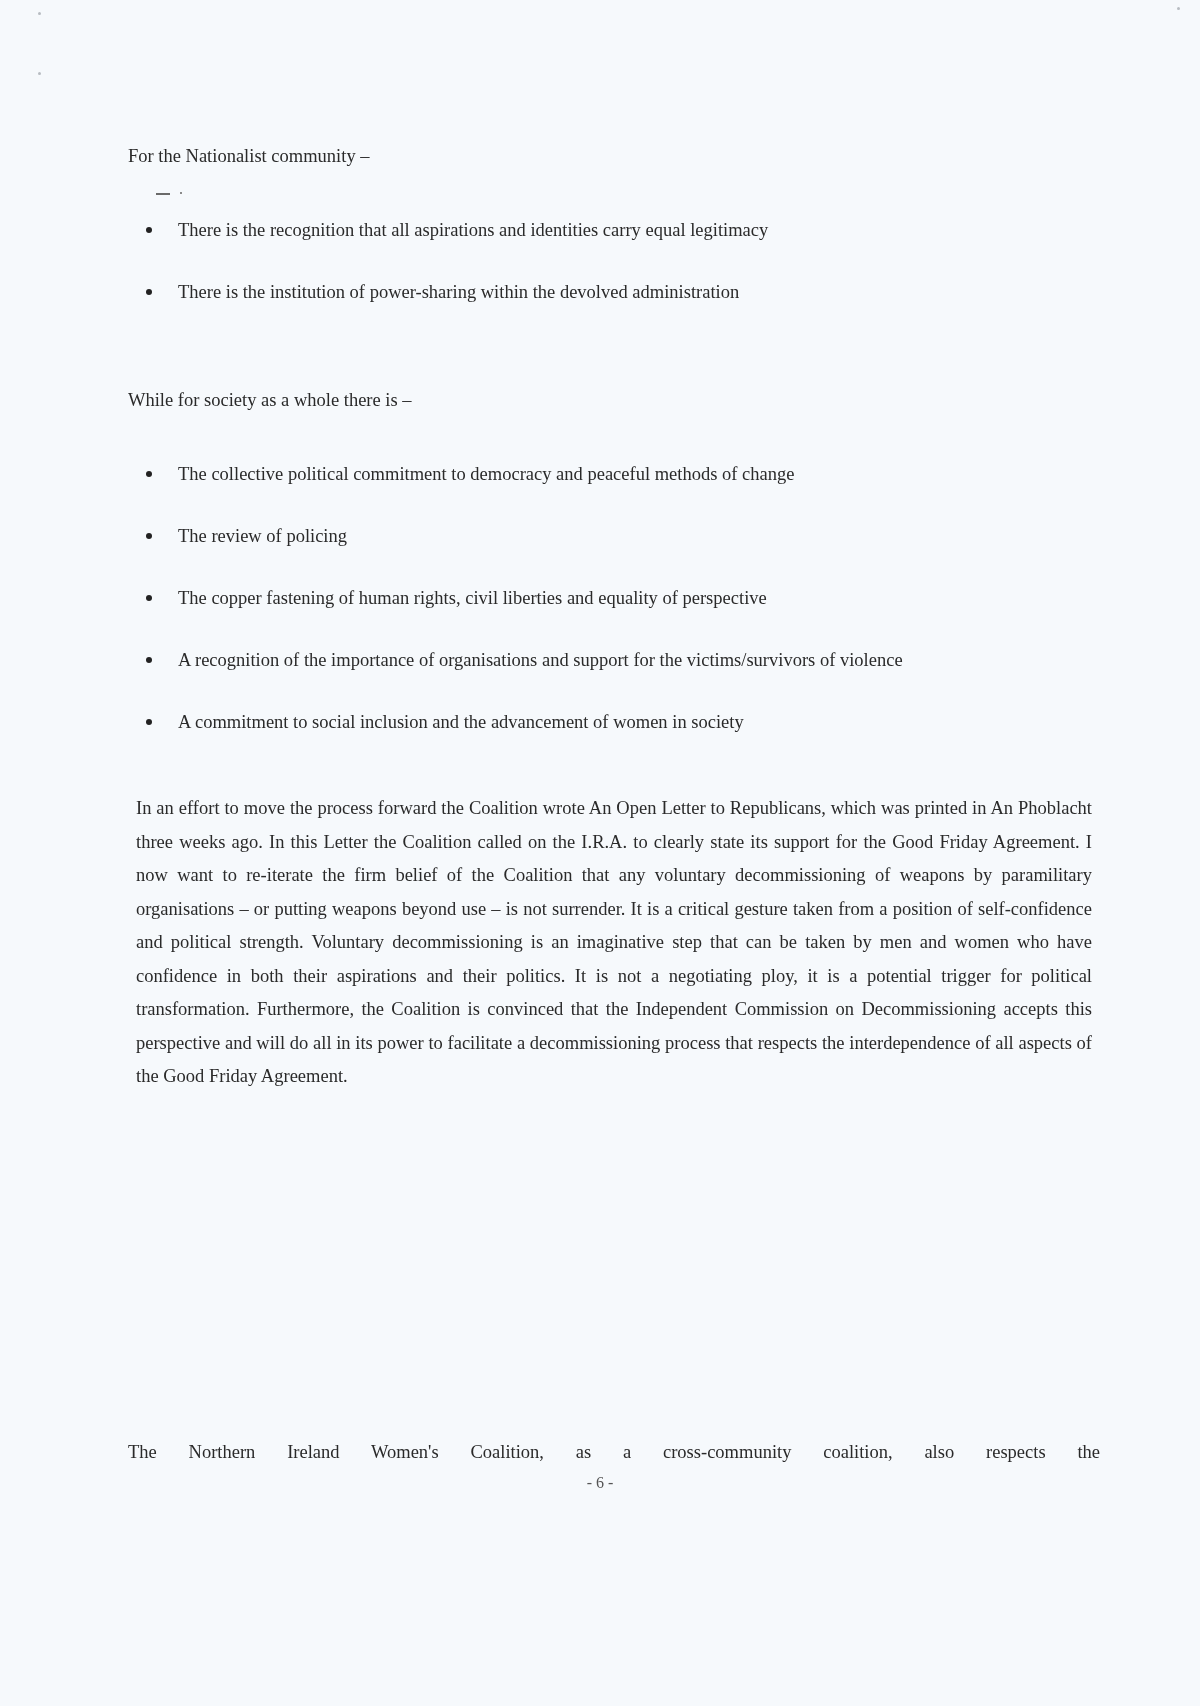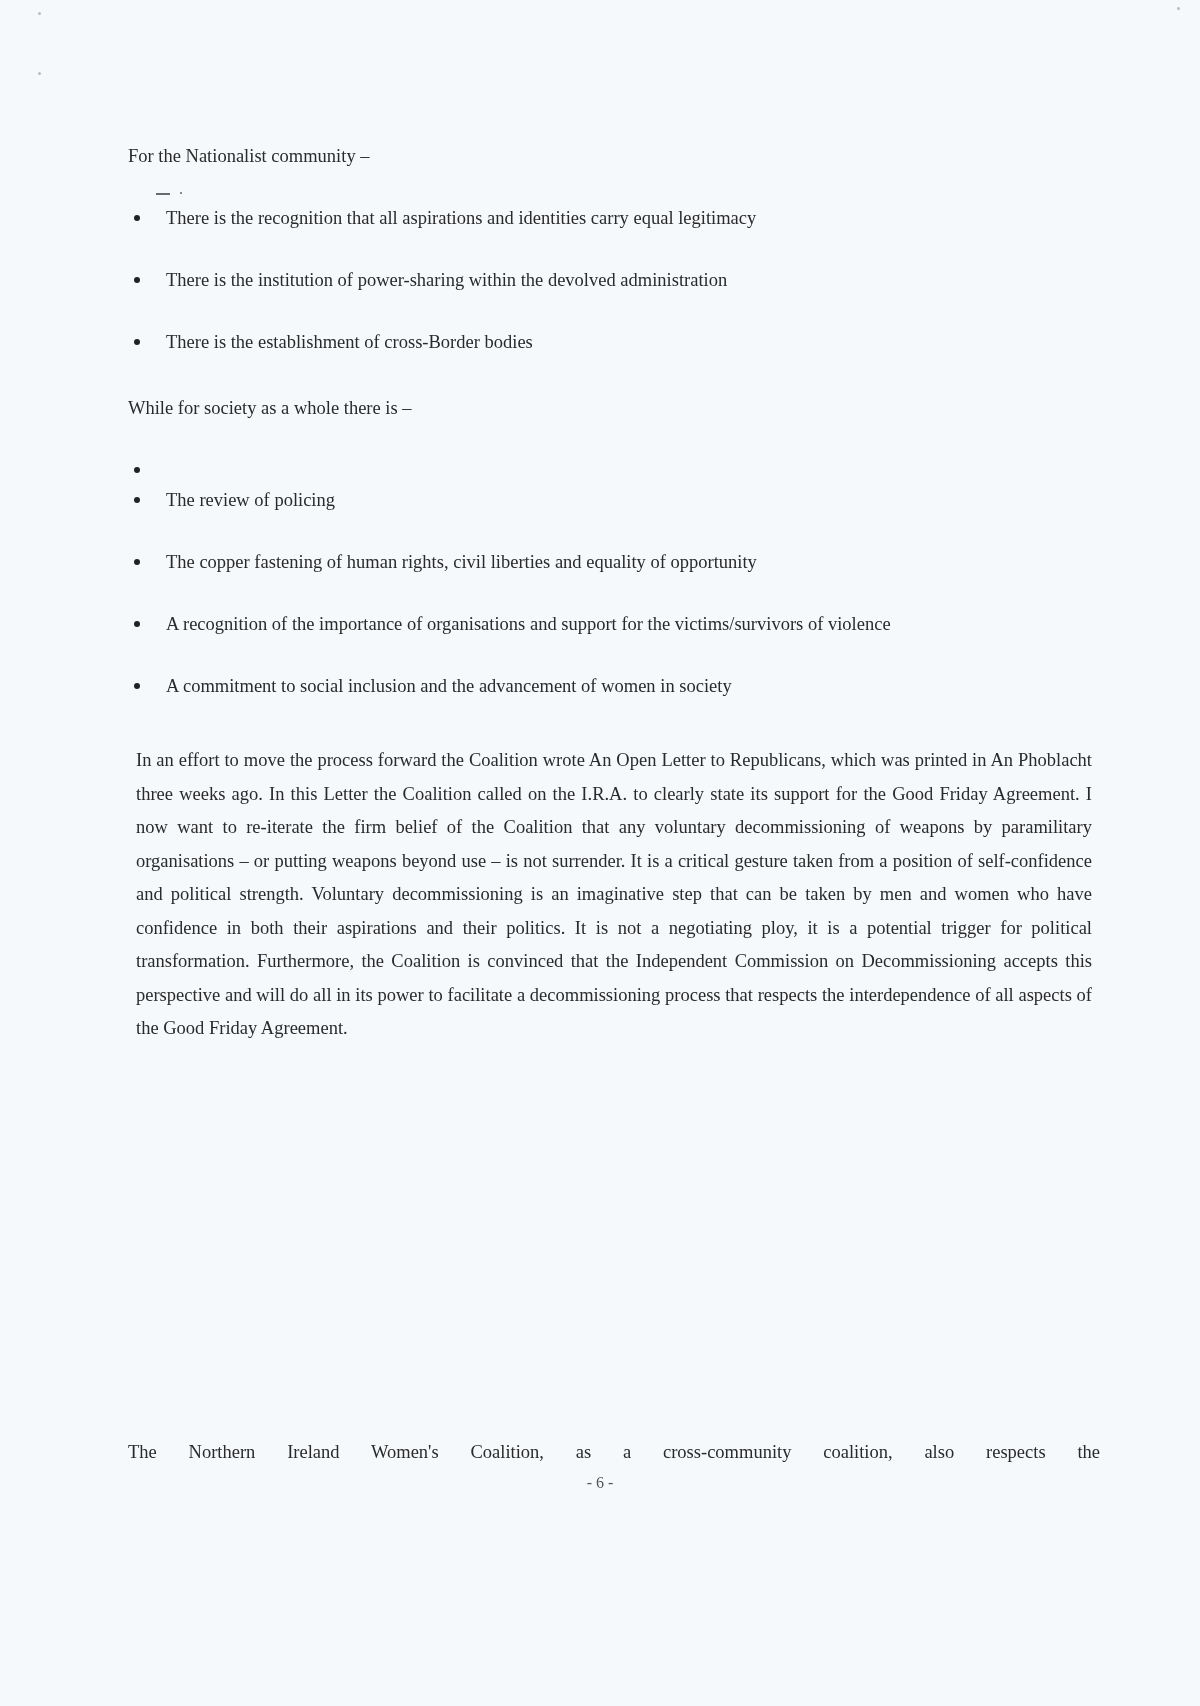--- a/index.html
+++ b/index.html
@@ -50,21 +50,21 @@
     .dashmark2 {
       position: absolute;
       left: 180px;
       top: 192px;
       width: 2px;
       height: 2px;
       background: #8a8a8a;
     }
     ul.bullets {
       list-style: none;
-      margin: 4px;
+      margin: 16px;
       padding: 0;
     }
     ul.bullets li {
       position: relative;
       padding-left: 34px;
       line-height: 32px;
     }
     ul.bullets li .bullet {
       position: absolute;
       left: 2px;
@@ -125,44 +125,41 @@
       <li>
         <span class="bullet"></span>
         <span>There is the recognition that all aspirations and identities carry equal legitimacy</span>
       </li>
       <div class="gap-item"></div>
       <li>
         <span class="bullet"></span>
         <span>There is the institution of power-sharing within the devolved administration</span>
       </li>
       <div class="gap-item"></div>
-      <li>
-        <span class="bullet"></span>
-        <span>There is the establishment of cross-Border bodies</span>
-      </li>
     </ul>
 
     <div class="gap-section"></div>
 
     <p class="para-intro">While for society as a whole there is –</p>
     <div class="gap-intro"></div>
 
     <ul class="bullets">
       <li>
         <span class="bullet"></span>
+        <span>The collective political commitment to democracy and peaceful methods of change</span>
       </li>
       <div class="gap-item"></div>
       <li>
         <span class="bullet"></span>
         <span>The review of policing</span>
       </li>
       <div class="gap-item"></div>
       <li>
         <span class="bullet"></span>
-        <span>The copper fastening of human rights, civil liberties and equality of opportunity</span>
+        <span>The copper fastening of human rights, civil liberties and equality of perspective</span>
       </li>
       <div class="gap-item"></div>
       <li style="text-align:justify;">
         <span class="bullet"></span>
         <span>A recognition of the importance of organisations and support for the victims/survivors of violence</span>
       </li>
       <div class="gap-item"></div>
       <li>
         <span class="bullet"></span>
         <span>A commitment to social inclusion and the advancement of women in society</span>

